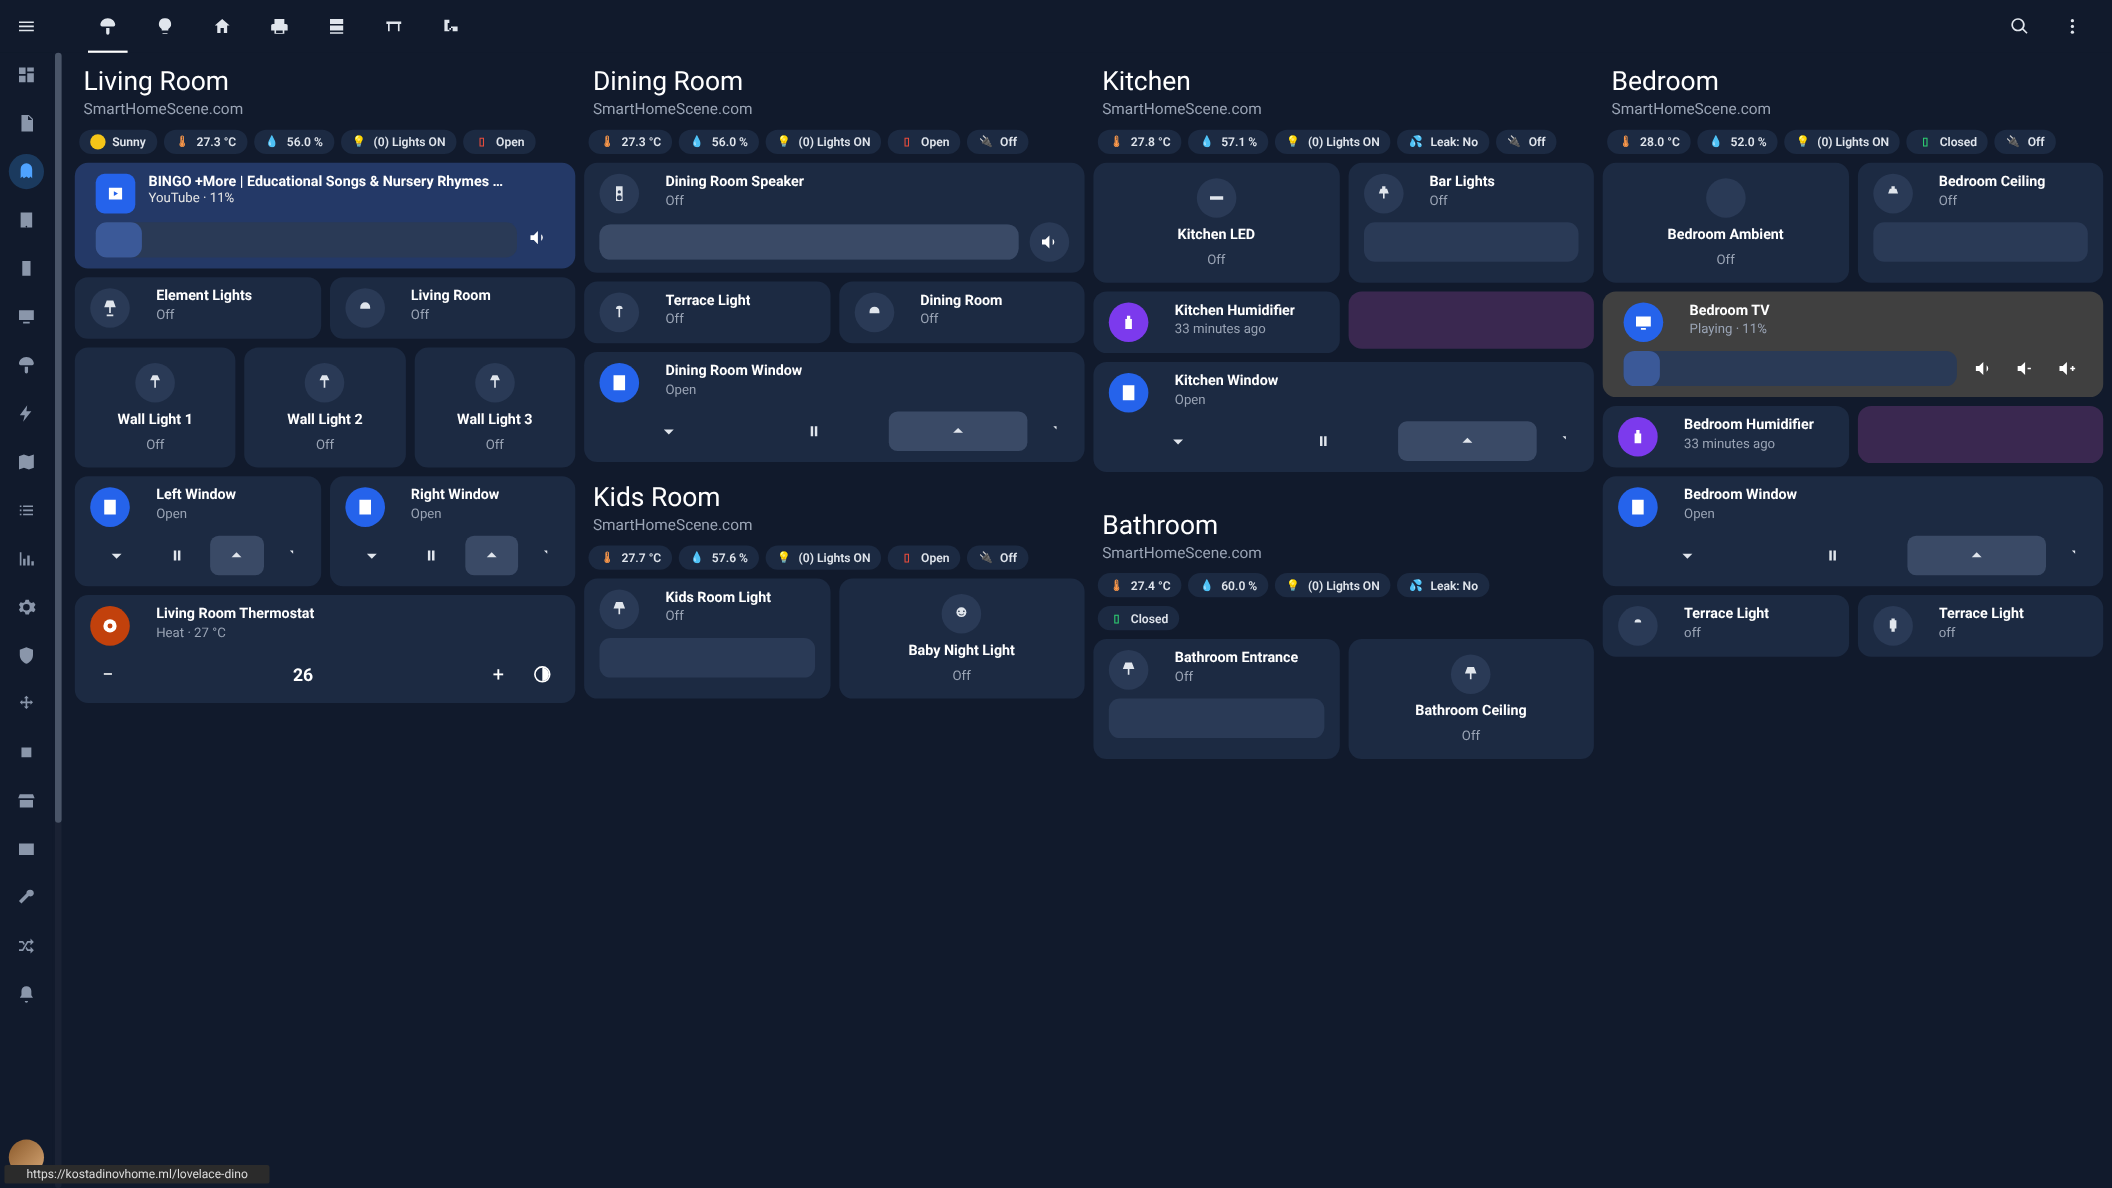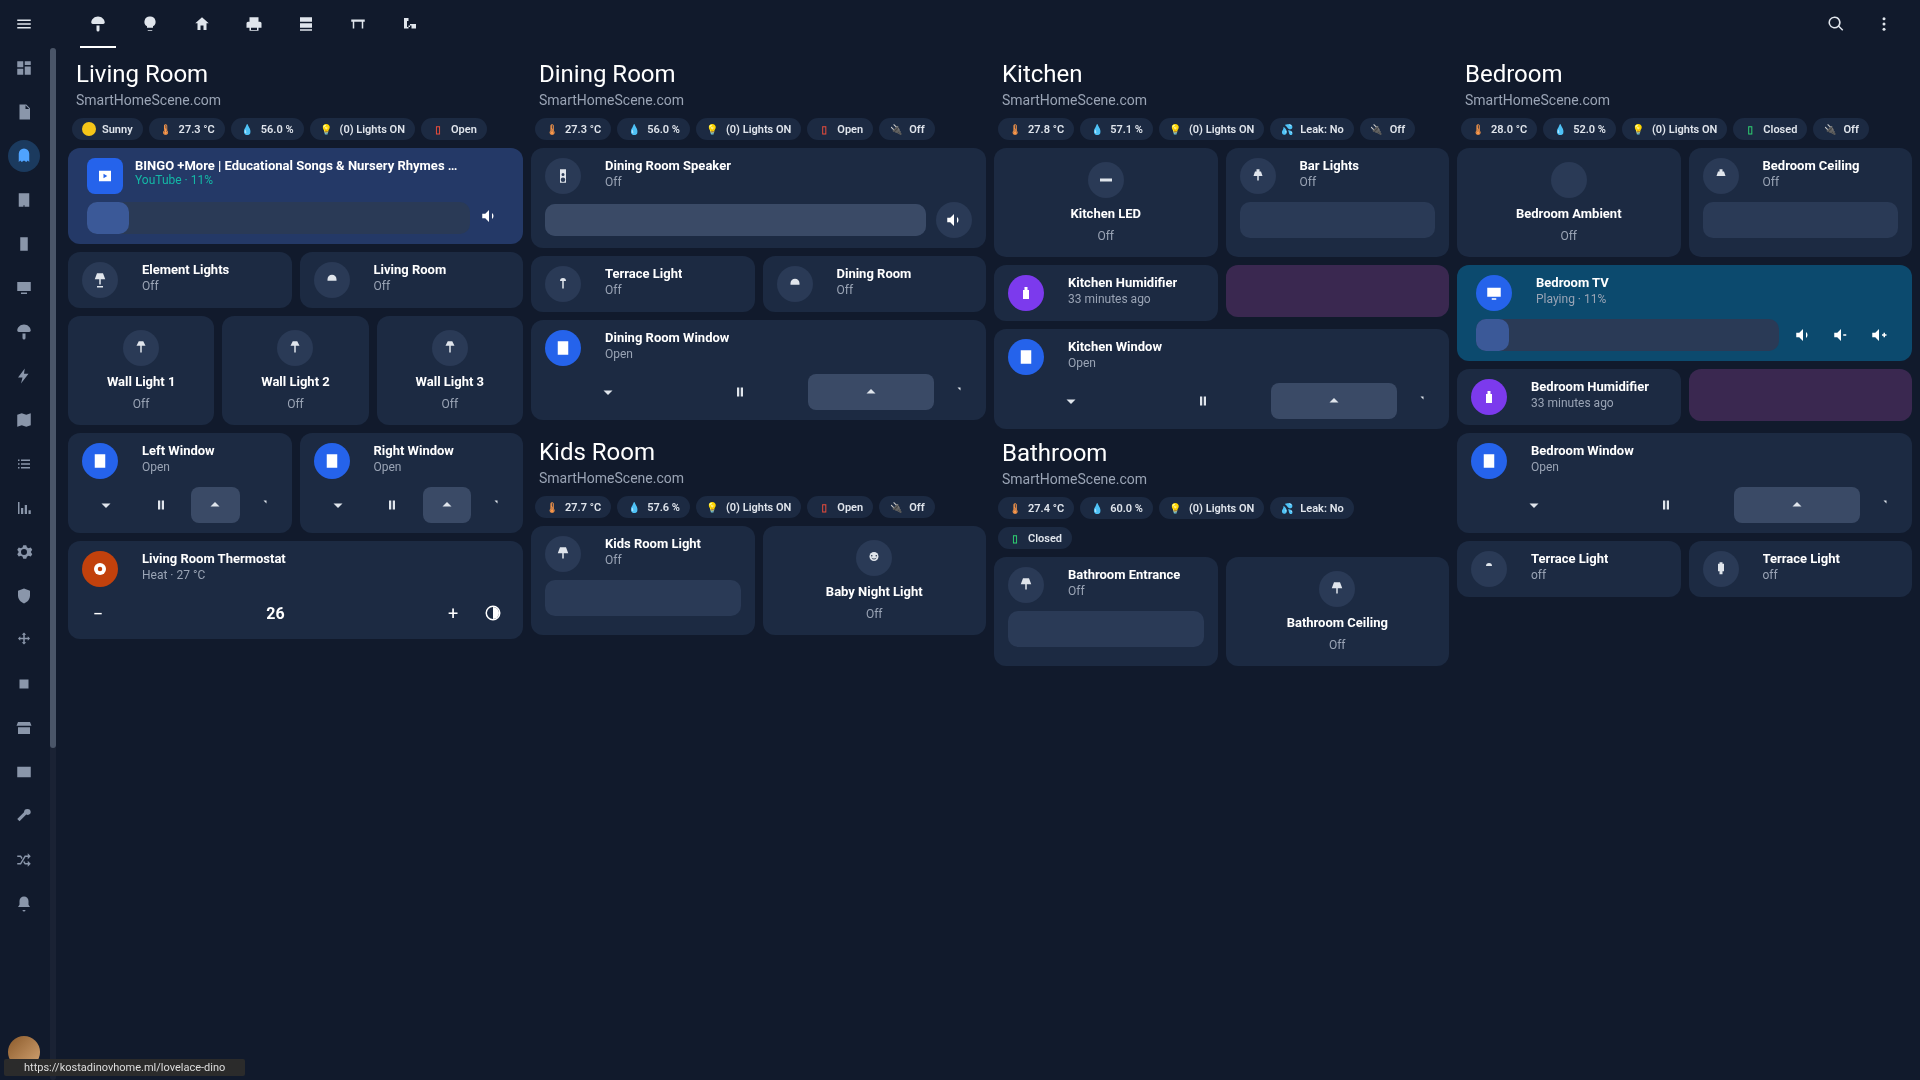--- a/index.html
+++ b/index.html
@@ -43,21 +43,21 @@
 .entity-ic.orange{background:#c2410c;color:#fff}
 .entity-ic.purple{background:#7c3aed;color:#fff}
 .entity-info{display:flex;flex-direction:column;gap:2px;min-width:0}
 .entity-name{font-size:13px;font-weight:700;color:#fff;white-space:nowrap;overflow:hidden;text-overflow:ellipsis}
 .entity-state{font-size:12px;color:#9aa4b5}
 .media-card{background:#243967;border-radius:12px;padding:10px 19px}
 .media-top{display:flex;gap:12px;margin-bottom:8px}
 .media-ic{width:36px;height:36px;border-radius:8px;background:#2563eb;display:flex;align-items:center;justify-content:center;flex-shrink:0}
 .media-info{min-width:0;flex:1}
 .media-title{font-size:13px;font-weight:700;color:#fff;white-space:nowrap;overflow:hidden;text-overflow:ellipsis}
-.media-sub{font-size:12px;color:#14b8a6}
+.media-sub{font-size:12px;color:#e5e5e5}
 .slider-row{display:flex;align-items:center;gap:10px}
 .slider{flex:1;height:32px;background:#2a3a56;border-radius:10px;position:relative;cursor:pointer}
 .slider-fill{position:absolute;left:0;top:0;bottom:0;background:#3b5998;border-radius:10px}
 .slider.gray .slider-fill{background:#3a4a66}
 .vol-ic{width:24px;color:#fff;cursor:pointer}
 .vert-card{background:#1c2a42;border-radius:12px;padding:14px 10px;display:flex;flex-direction:column;align-items:center;gap:8px}
 .vert-ic{width:36px;height:36px;border-radius:50%;background:#2a3a56;display:flex;align-items:center;justify-content:center}
 .vert-name{font-size:13px;font-weight:700;color:#fff;text-align:center}
 .vert-state{font-size:12px;color:#9aa4b5}
 .vert-slider{width:100%;height:36px;background:#2a3a56;border-radius:10px;cursor:pointer}
@@ -707,21 +707,21 @@
             </div>
           <div class="cover-btn sm">
               <svg viewBox="0 0 24 24">
                 <path d="M6 18L18 6M14 6h4v4"></path>
               </svg>
             </div>
         </div>
       </div>
     </div>
 
-    <div class="room-title" style="margin-top:10px">Bathroom</div>
+    <div class="room-title" style="margin-top:34px">Bathroom</div>
     <div class="room-sub">SmartHomeScene.com</div>
     <div class="chips">
       <span class="chip">
           <span class="chip-ic ci-temp">🌡</span>
           <span>27.4 °C</span>
         </span>
       <span class="chip">
           <span class="chip-ic ci-hum">💧</span>
           <span>60.0 %</span>
         </span>
@@ -813,21 +813,21 @@
                 </svg>
               </div>
               <div class="entity-info">
                 <div class="entity-name">Bedroom Ceiling</div>
                 <div class="entity-state">Off</div>
               </div>
             </div>
           <div class="vert-slider" style="margin-top:8px"></div>
         </div>
       </div>
-      <div class="media-card" style="background:#0c4a6e">
+      <div class="media-card" style="background:#404040">
         <div class="entity">
             <div class="entity-ic blue">
               <svg viewBox="0 0 24 24" fill="#fff">
                 <path d="M3 5h18v12H3zM9 19h6v2H9z"></path>
               </svg>
             </div>
             <div class="entity-info">
               <div class="entity-name">Bedroom TV</div>
               <div class="entity-state">Playing · 11%</div>
             </div>

